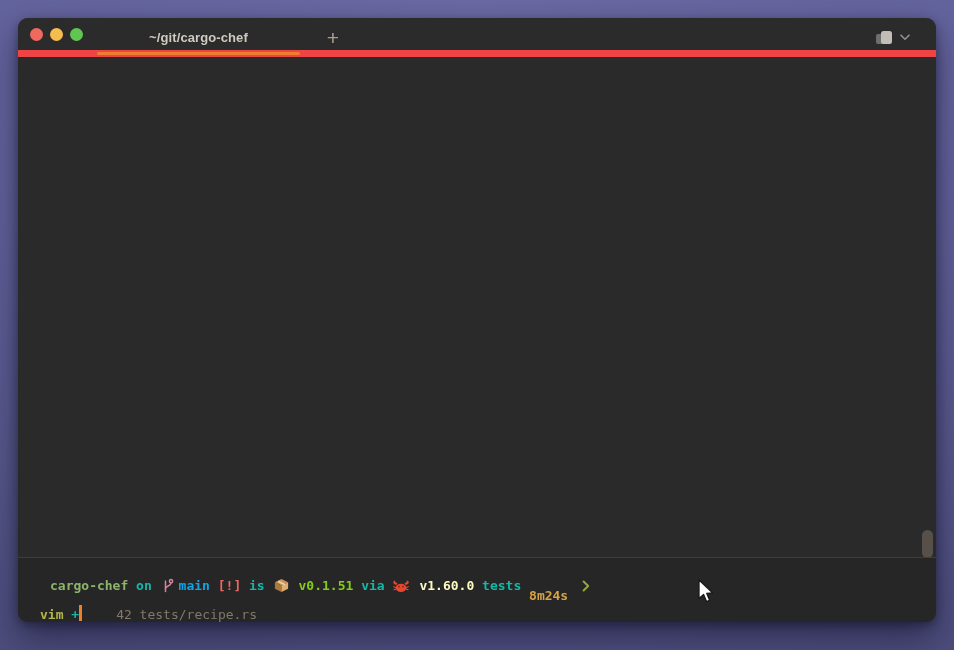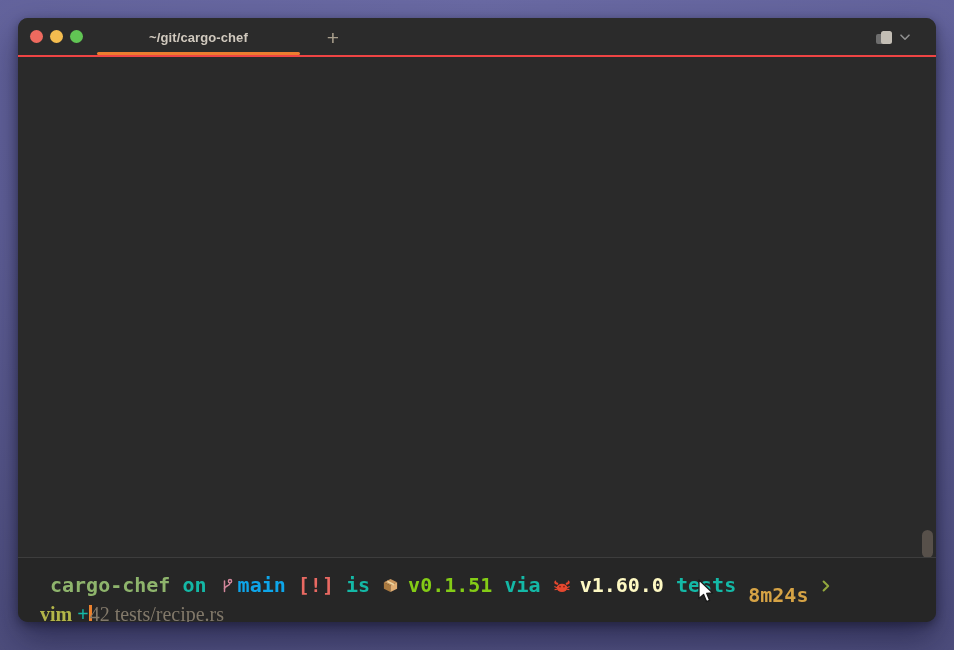--- a/index.html
+++ b/index.html
@@ -12,21 +12,21 @@
   .window {
     position:absolute; left:18px; top:18px; width:918px; height:604px;
     background:#292929; border-radius:10px;
     box-shadow: 0 16px 34px rgba(10,10,35,.50), 0 3px 10px rgba(0,0,0,.35),
                 inset 0 1px 0 rgba(255,255,255,.07);
     overflow:hidden;
   }
   
   .titlebar {
     position:relative; height:39px; background:#2b2b2b;
-    border-bottom:2px solid #ef4444;
+    border-bottom:7px solid #ef4444;
     display:flex; align-items:center;
   }
   .traffic { display:flex; gap:7px; padding-left:12px; }
   .dot { width:13px; height:13px; border-radius:50%; display:inline-block; }
   .dot.red    { background:#EE6A5F; }
   .dot.yellow { background:#F5BD4F; }
   .dot.green  { background:#61C554; }
   .tab {
     position:absolute; left:79px; top:0; width:203px; height:39px;
     display:flex; align-items:center; justify-content:center;
@@ -56,34 +56,34 @@
     position:absolute; right:3px; top:473px; width:11px; height:28px;
     background:#57504A; border-radius:6px;
   }
   
   .input-block {
     position:absolute; left:0; right:0; bottom:0; height:65px;
     background:#262626; border-top:1px solid #3D3D3D;
   }
   .termline {
     white-space:pre; font-family:"DejaVu Sans Mono", monospace;
-    font-size:20px; line-height:19px; font-weight:700;
+    font-size:13px; line-height:19px; font-weight:700;
   }
   .prompt-line { padding:8px 0 0 32px; display:flex; align-items:center; }
-  .input-line  { padding:0 0 0 22px; display:flex; align-items:flex-start;font-family:Liberation Serif, serif; }
+  .input-line  { padding:0 0 0 22px; display:flex; align-items:flex-start; }
   .prompt-line > span, .input-line > span { white-space:pre; }
   .c-dir    { color:#8EB46C; }
   .c-cream  { color:#14b8a6; }
   .c-branch { color:#0ea5e9; }
   .c-status { color:#E96962; }
   .c-orange { color:#84cc16; }
   .c-rust   { color:#fef9c3; }
   .c-gold   { color:#D6A345;margin-top:20px; }
   .c-vim    { color:#B3B549; }
-  .c-sugg   { color:#82796A; font-weight:400; }
+  .c-sugg   { color:#82796A; font-weight:400;padding-left:36px; }
   .inline-icon { display:inline-flex; vertical-align:-2px; }
   .i-branch { margin:0 5px 0 2px; }
   .i-pkg    { margin:0 9px 0 0; }
   .i-crab   { margin:0 9px 0 0; }
   .i-arrow  { margin-left:14px; }
   .cursor-beam {
     display:inline-block; width:3px; height:16px; background:#EC812C;
     margin-right:-2px; vertical-align:-3px;
   }
   

